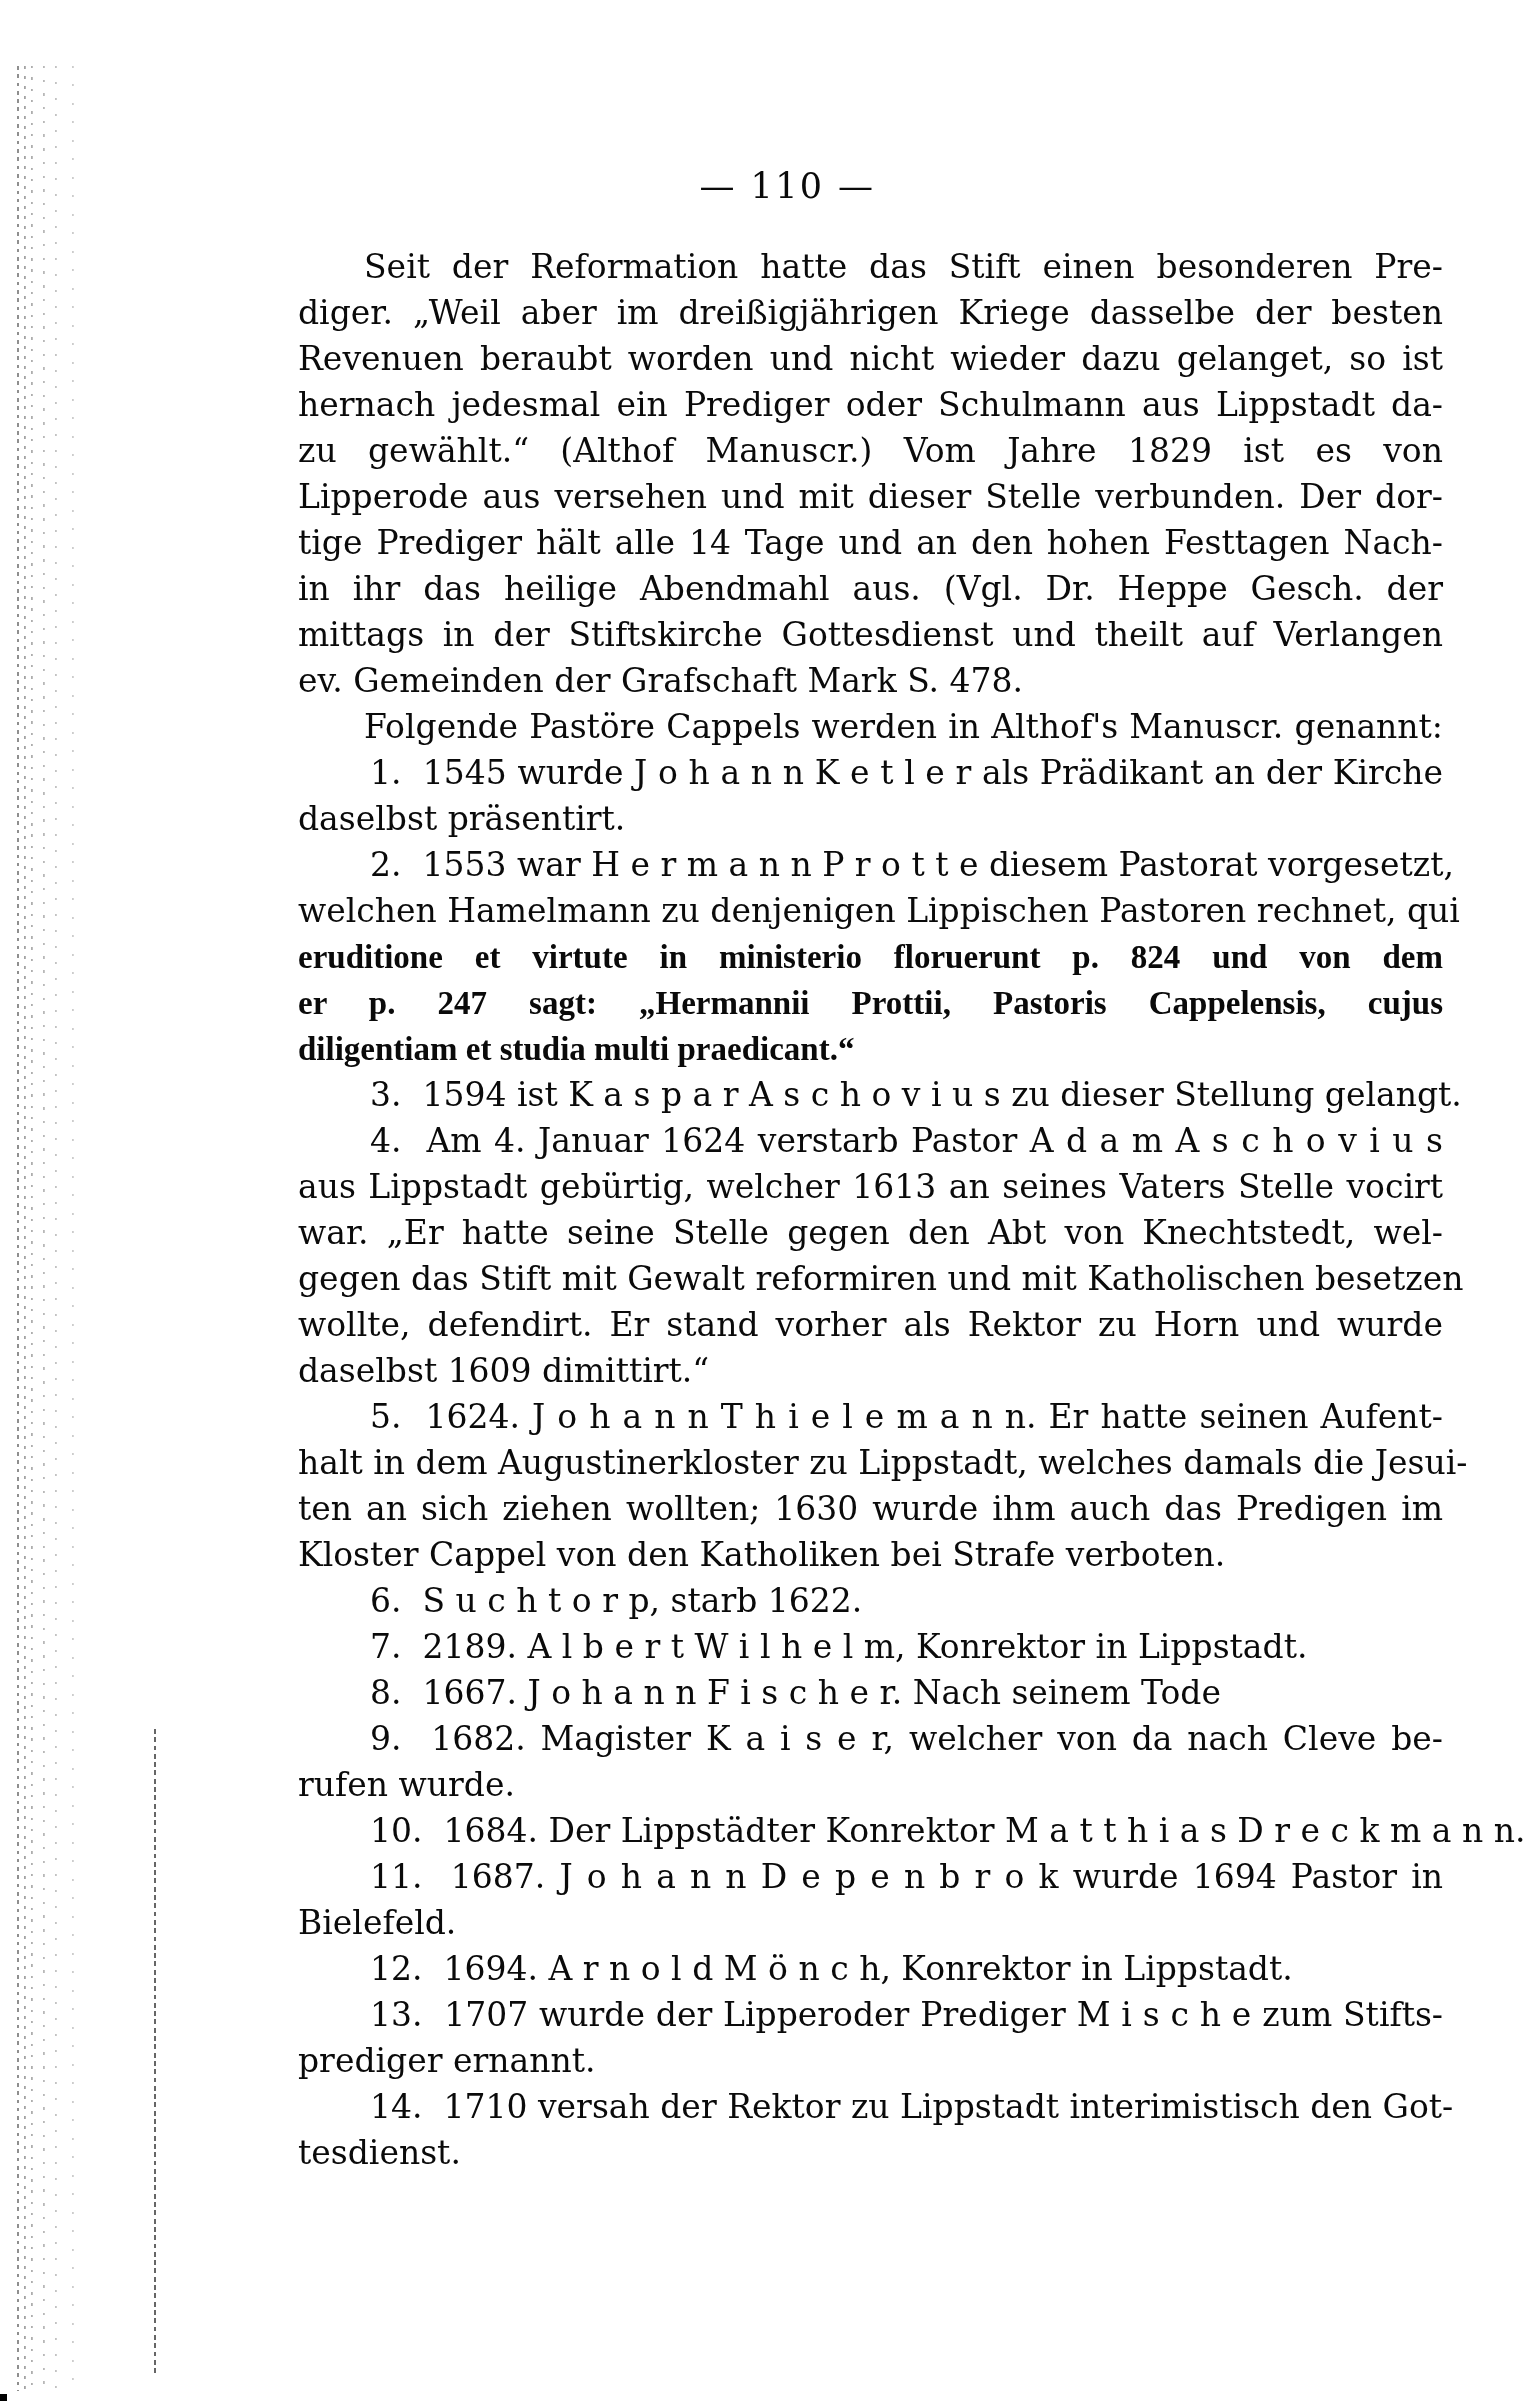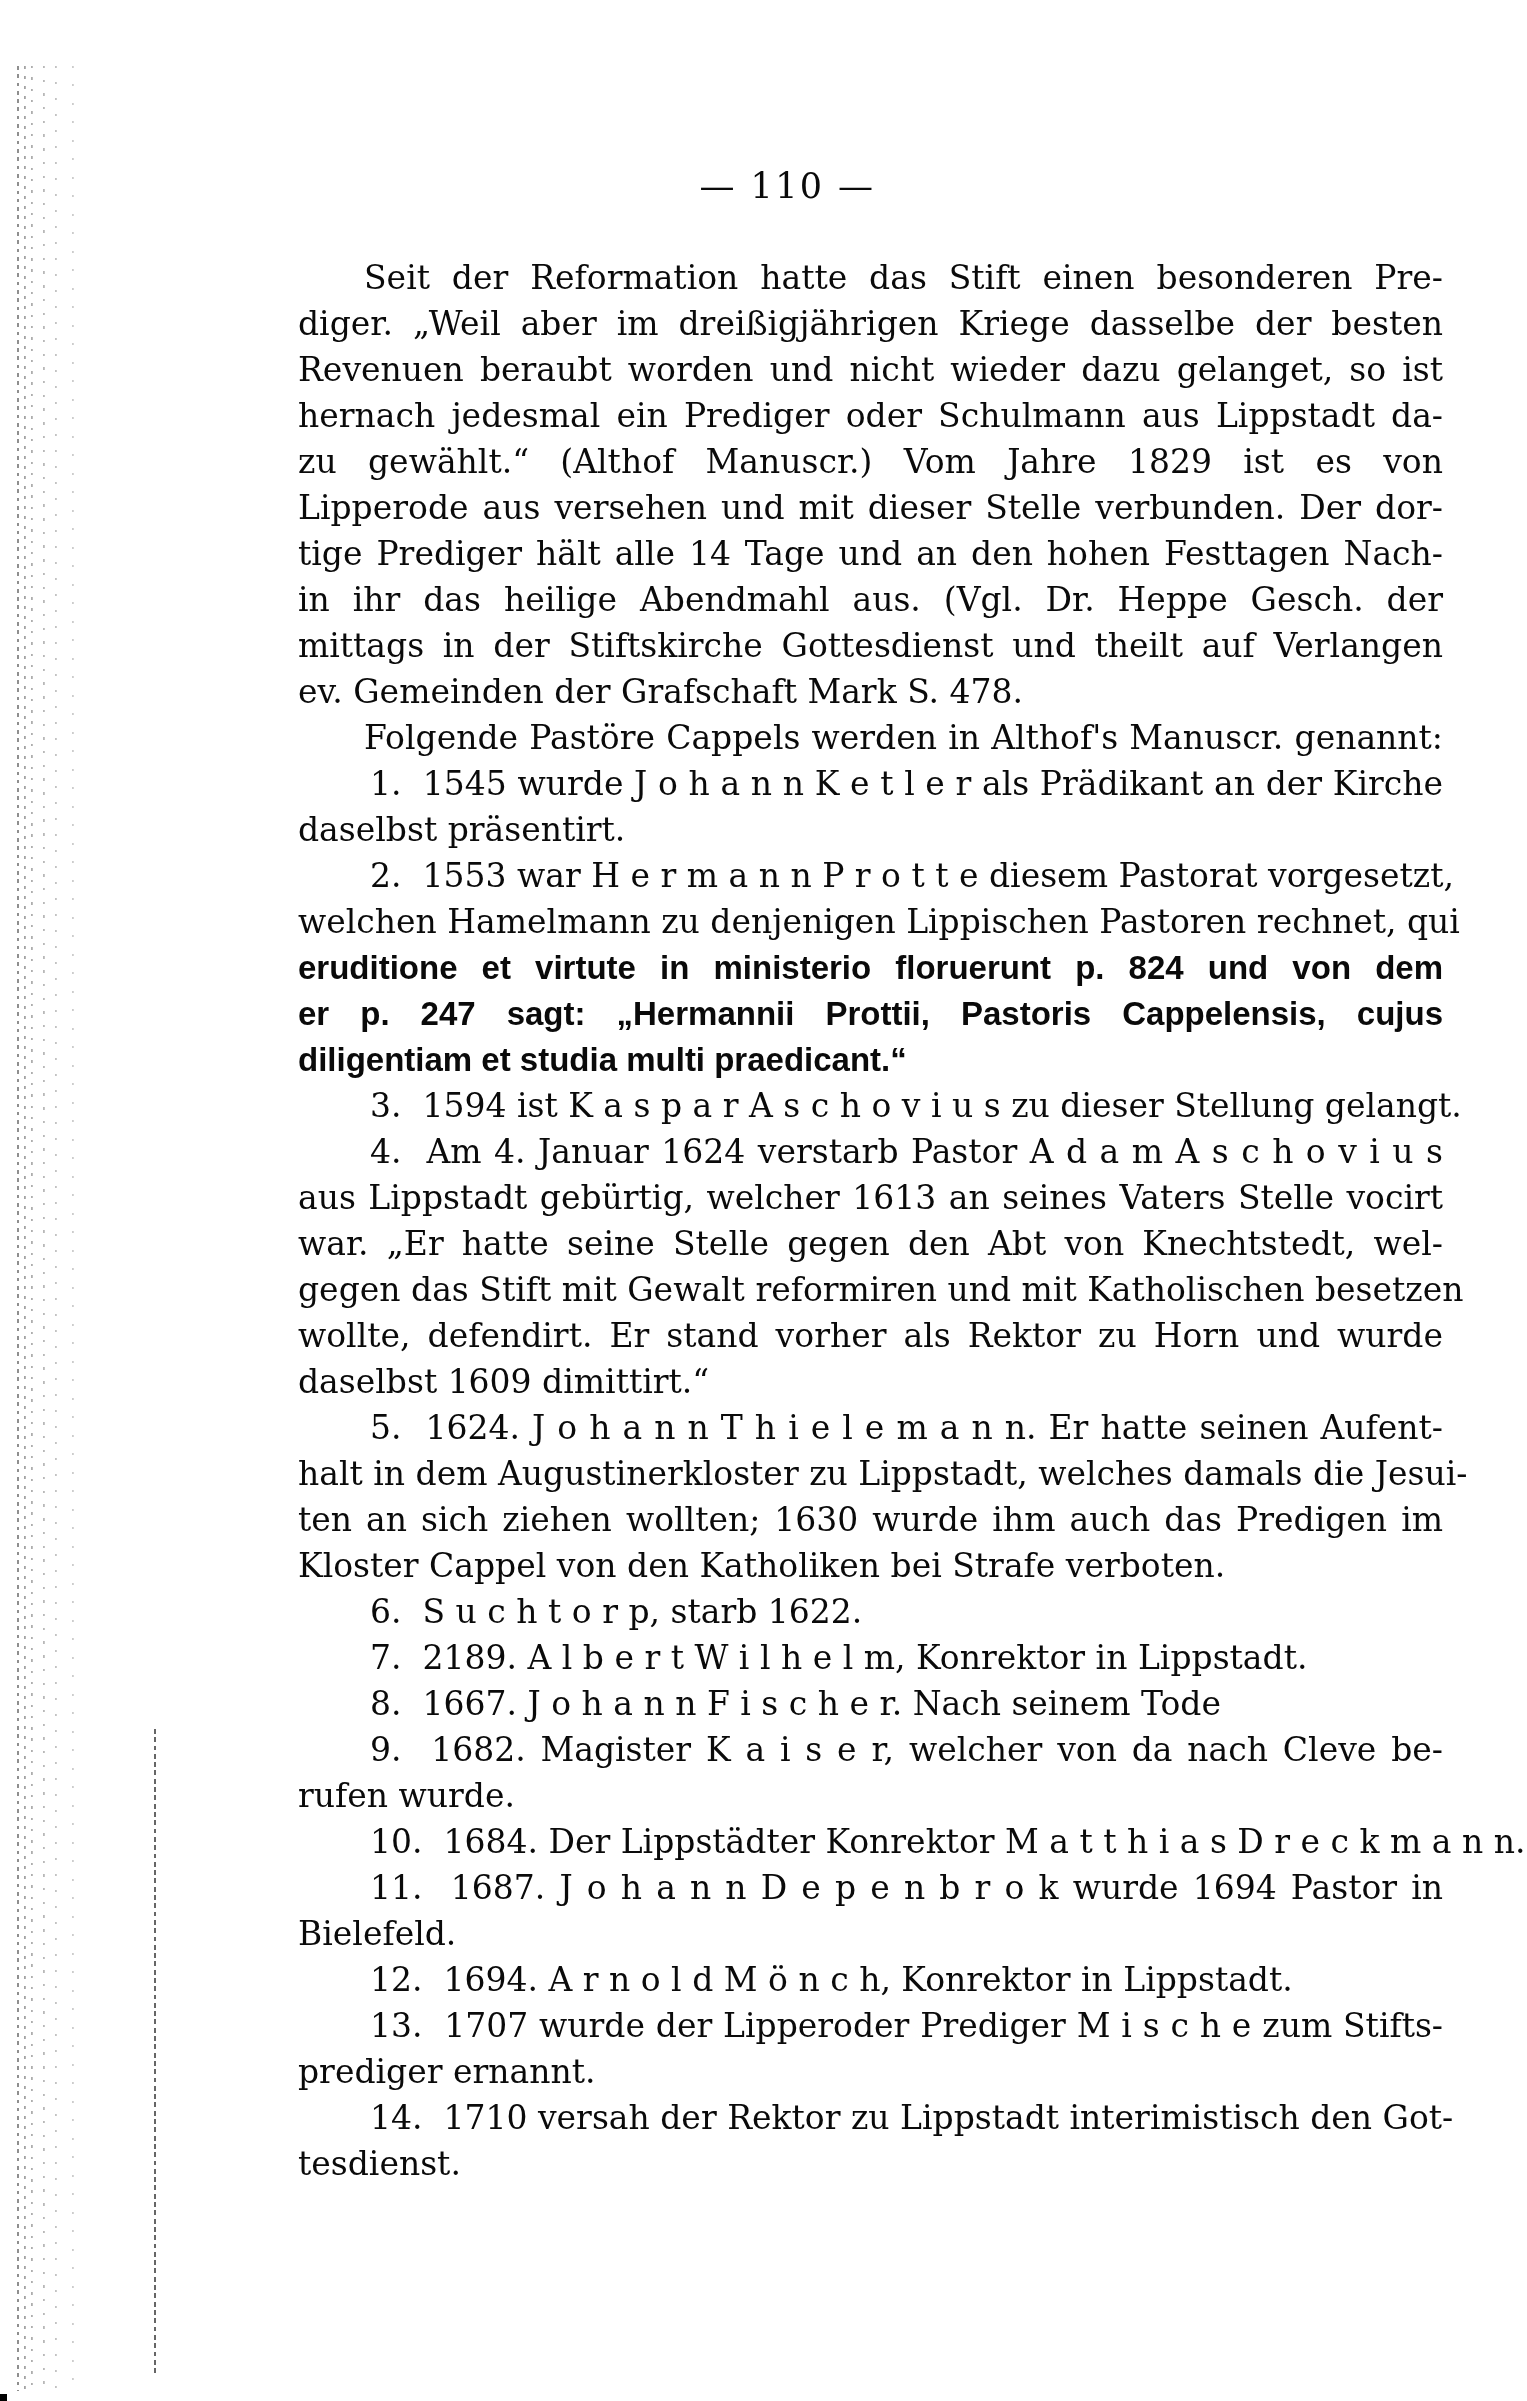--- a/index.html
+++ b/index.html
@@ -54,21 +54,21 @@
       width: 100%;
       text-align: center;
       font-size: 35px;
       letter-spacing: 2.4px;
       padding-left: 48px;
       box-sizing: border-box;
     }
     .text-block {
       position: absolute;
       left: 298px;
-      top: 255px;
+      top: 244px;
       width: 1145px;
       font-size: 33px;
       line-height: 46px;
     }
     .line {
       display: block;
       white-space: nowrap;
       text-align: justify;
       text-align-last: justify;
       height: 46px;
@@ -77,21 +77,21 @@
     .line.last {
       text-align-last: left;
     }
     .line.indent {
       padding-left: 66px;
     }
     .line.item-indent {
       padding-left: 72px;
     }
     .antiqua {
-      font-family: Liberation Sans, sans-serif;
+      font-family: Liberation Serif, serif;
       font-weight: bold;
     }
   </style>
 </head>
 <body>
 
 <div class="binding-noise"></div>
 <div class="gutter-line"></div>
 <div class="corner-mark"></div>
 

